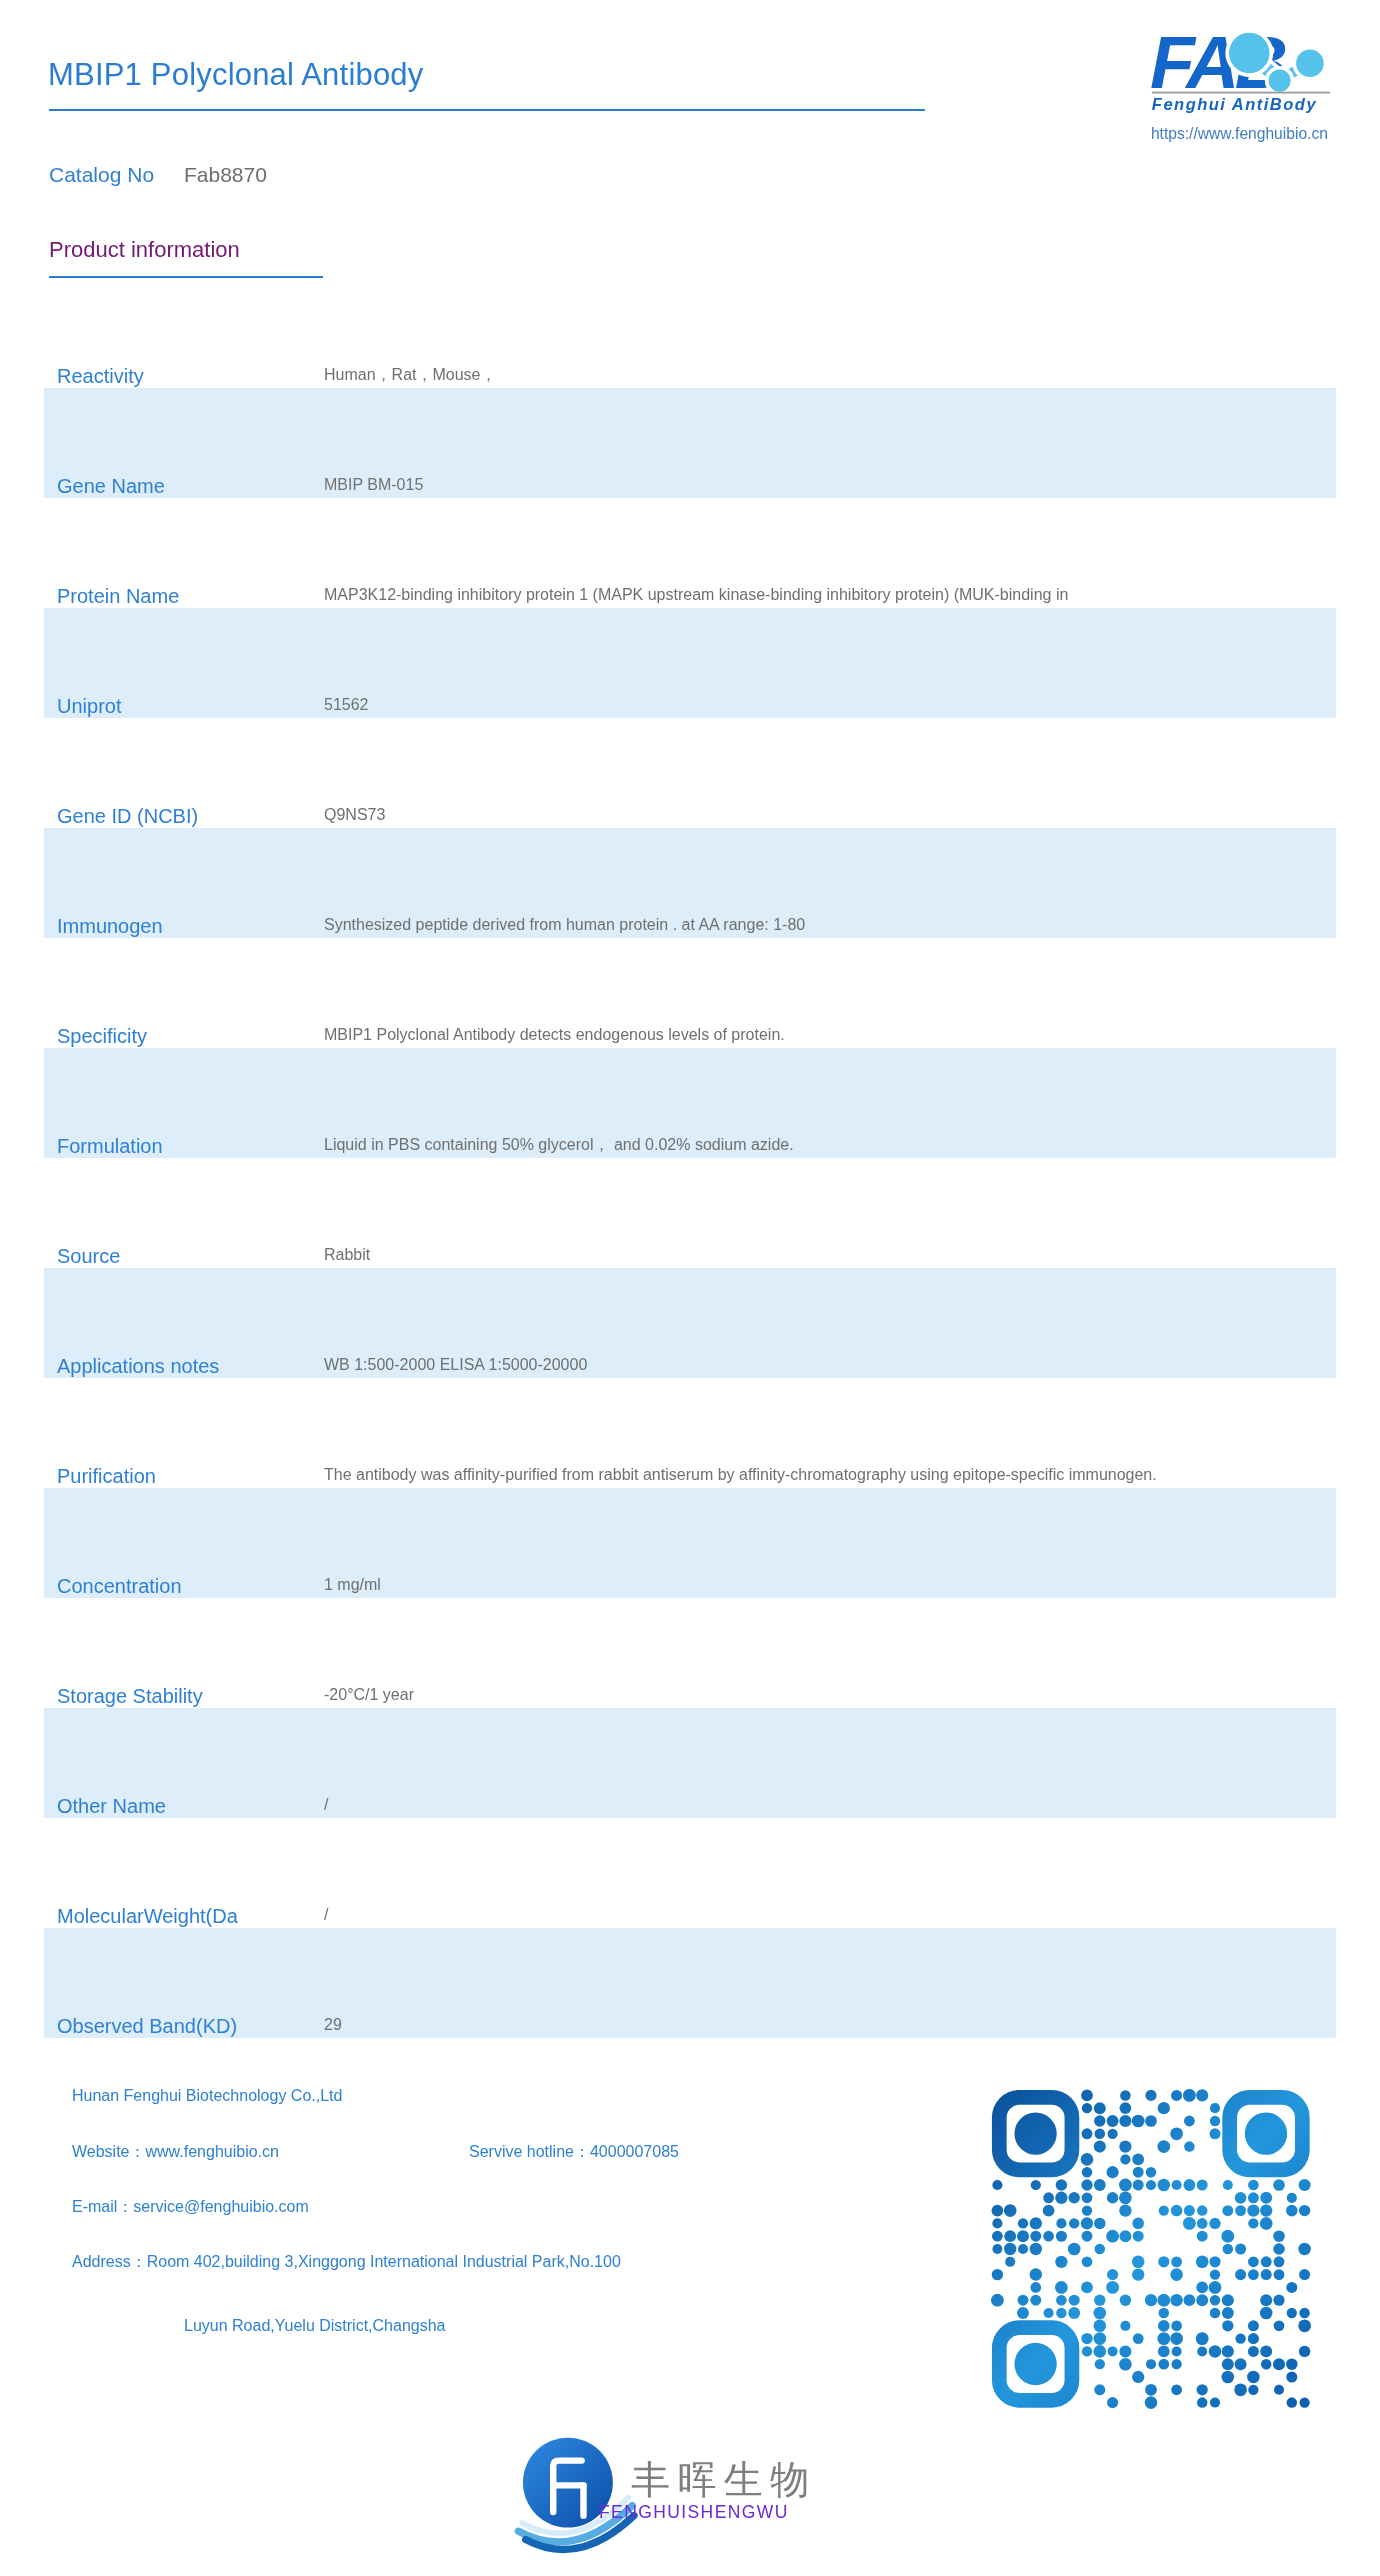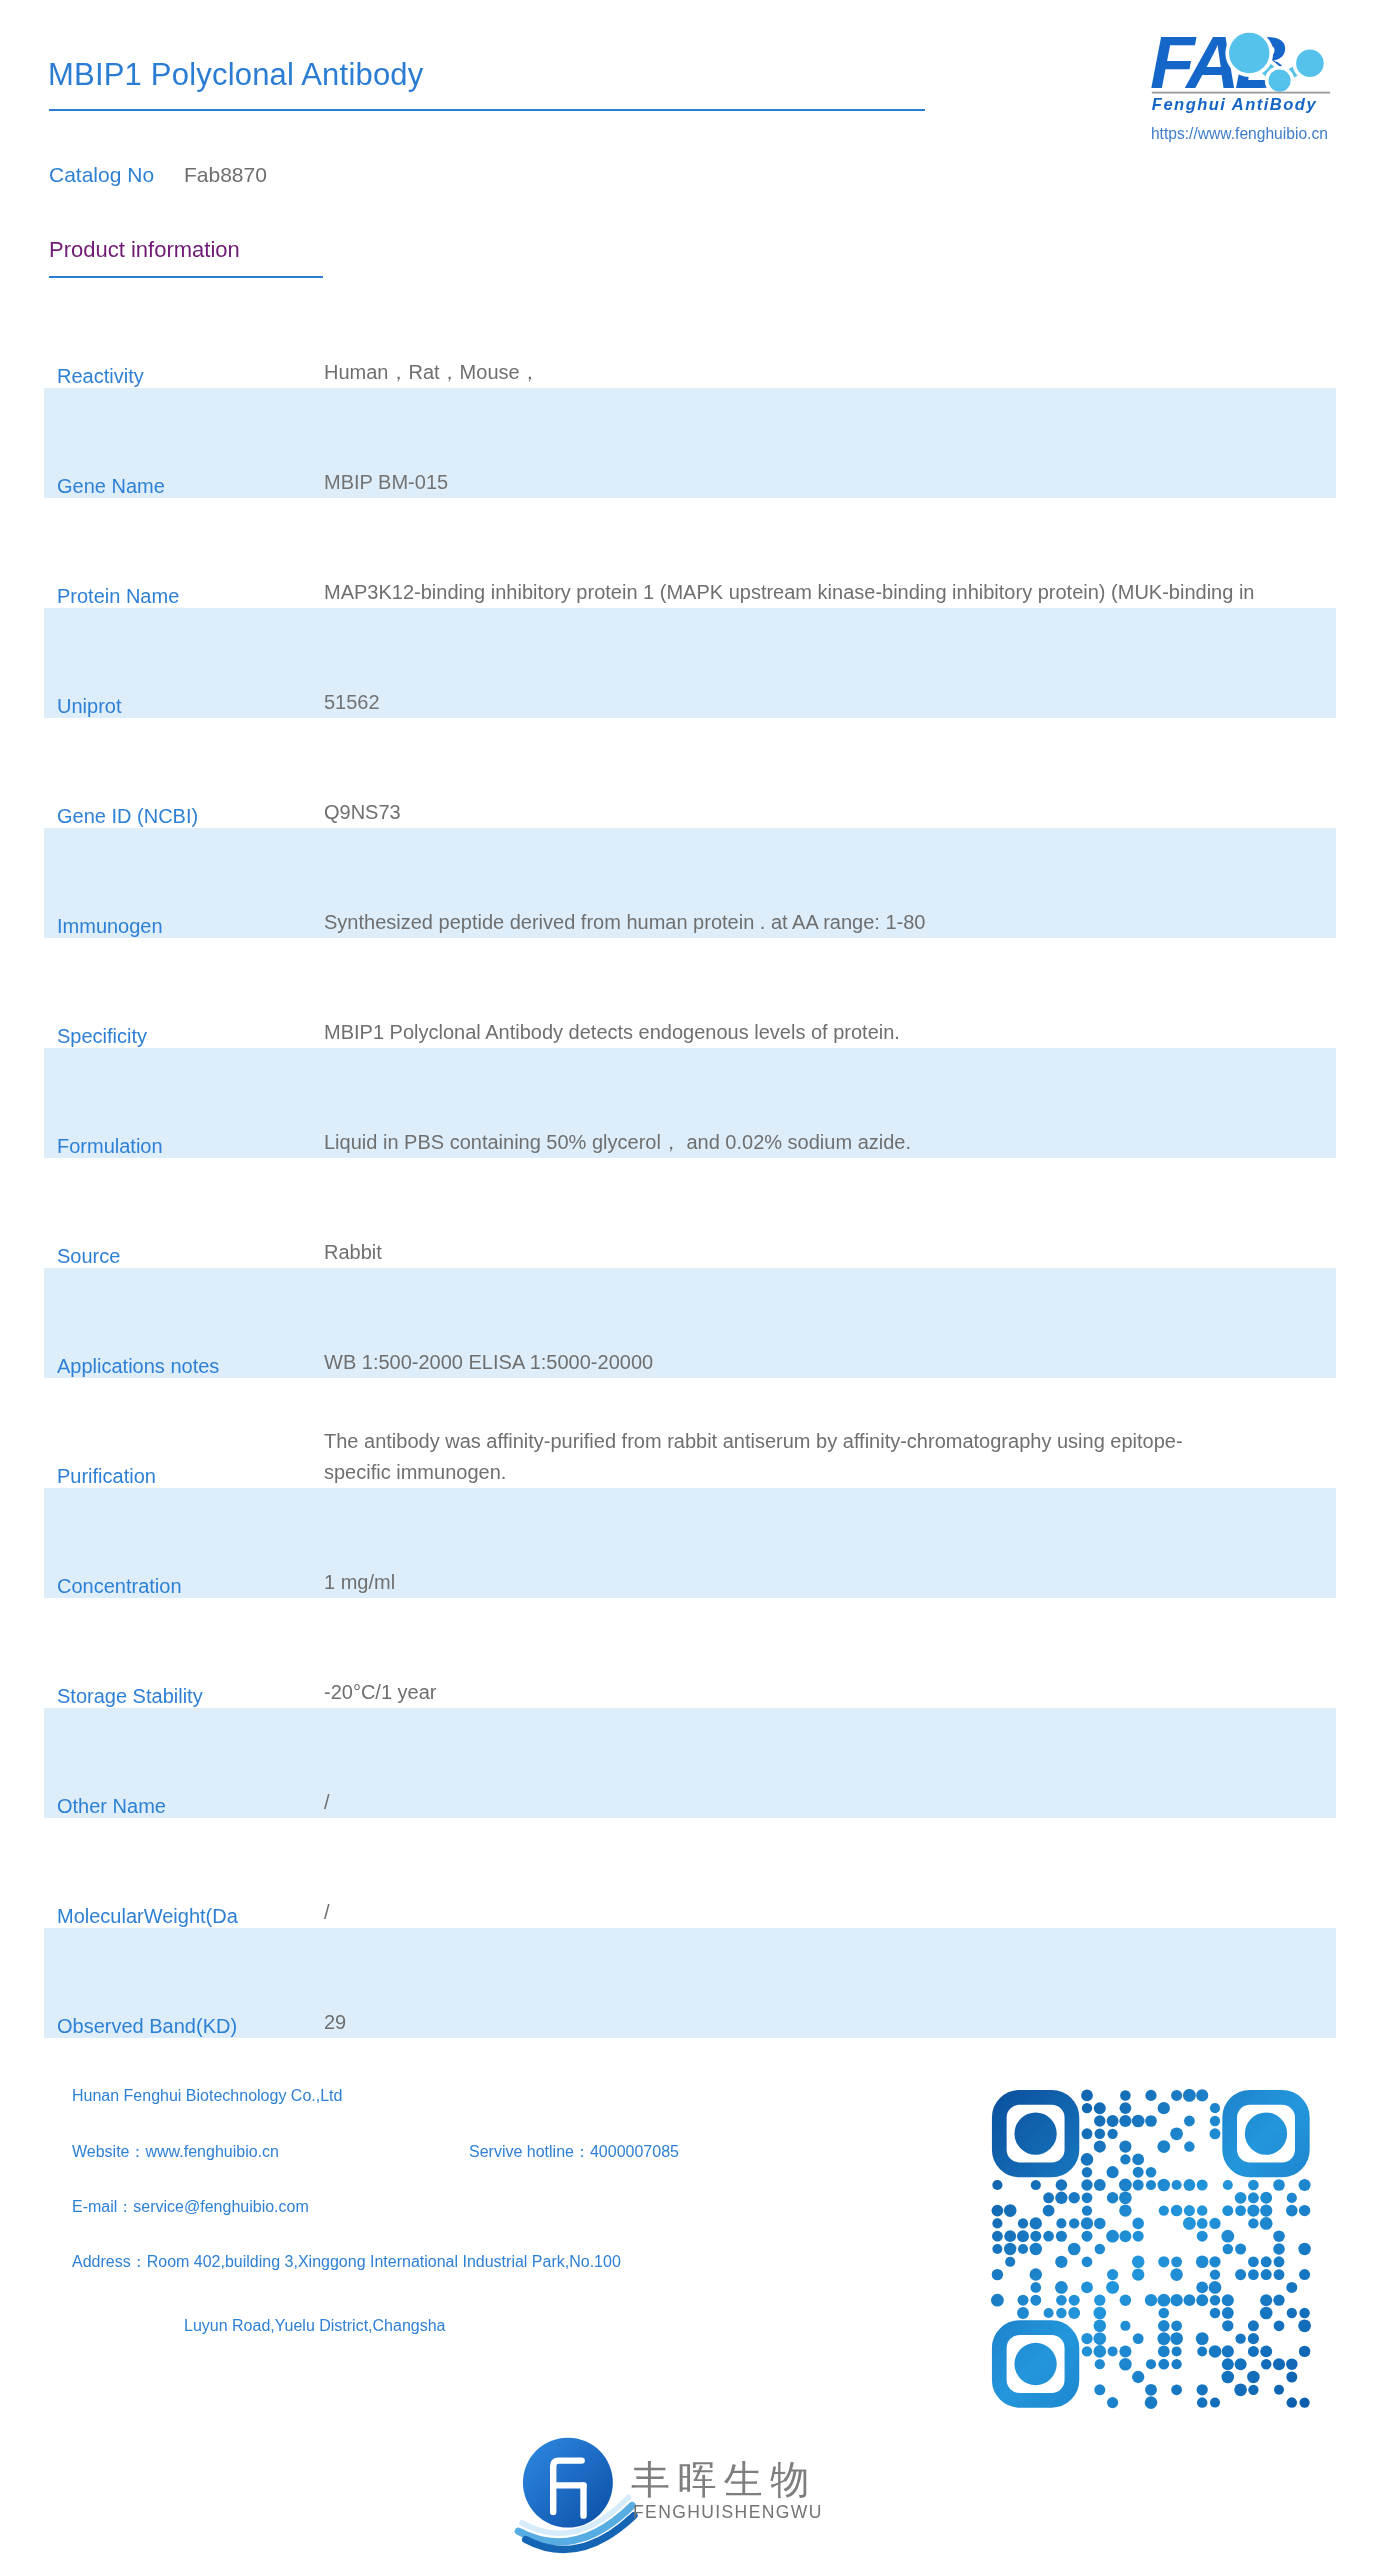--- a/index.html
+++ b/index.html
@@ -18,38 +18,38 @@
   .catalog-label{position:absolute;left:49px;top:163px;font-size:21px;color:#2e80d5;}
   .catalog-value{position:absolute;left:184px;top:163px;font-size:21px;color:#6e6e6e;}
   .section-title{position:absolute;left:49px;top:237px;font-size:22px;color:#701a75;}
   .section-rule{position:absolute;left:49px;top:276px;width:274px;height:1.8px;background:#2b7cd3;}
   
   .table{position:absolute;left:44px;top:278px;width:1292px;}
   .row{display:flex;align-items:flex-end;height:110px;background:#ffffff;}
   .row.shade{background:#ddeefa;}
   .cell.label{width:280px;padding-left:13px;box-sizing:border-box;
     font-size:20px;color:#2e80d5;flex:none;}
-  .cell.value{font-size:20px;color:#6f6f6f;line-height:1.55;}
+  .cell.value{font-size:16px;color:#6f6f6f;line-height:1.55;}
   .cell.value.blue{color:#737373;}
   .cell.value.nowrap{white-space:nowrap;overflow:visible;}
   .cell.value.narrow{max-width:906px;}
   
   .f-line{position:absolute;left:72px;font-size:16px;color:#2e80d5;white-space:nowrap;}
   .f1{top:2087px;}
   .f2{top:2142px;}
   .f2b{left:469px;top:2142px;}
   .f3{top:2197px;}
   .f4{top:2252px;}
   .f5{left:184px;top:2317px;}
   .qr{position:absolute;left:991px;top:2089px;width:320px;height:320px;}
   
   .blogo{position:absolute;left:511px;top:2433px;width:156px;height:124px;}
   .cn-name{position:absolute;left:631px;top:2453px;font-size:39px;letter-spacing:7.4px;
     color:#7e7e7e;font-family:"DejaVu Sans","Liberation Sans",sans-serif;}
-  .en-name{position:absolute;left:633px;top:2502px;font-size:17.5px;letter-spacing:1.4px;color:#737373;}
+  .en-name{position:absolute;left:599px;top:2502px;font-size:17.5px;letter-spacing:1.4px;color:#6d28d9;}
 </style>
 </head>
 <body>
 
 <div class="page-title">MBIP1 Polyclonal Antibody</div>
 <div class="title-rule"></div>
 
 <div class="logo-box">
   <svg width="193" height="114" viewBox="0 0 210 124">
     <text x="0" y="62" font-family="Liberation Sans, sans-serif" font-size="80" font-weight="bold" font-style="italic" fill="#1467c8" letter-spacing="-5">FAB</text>

